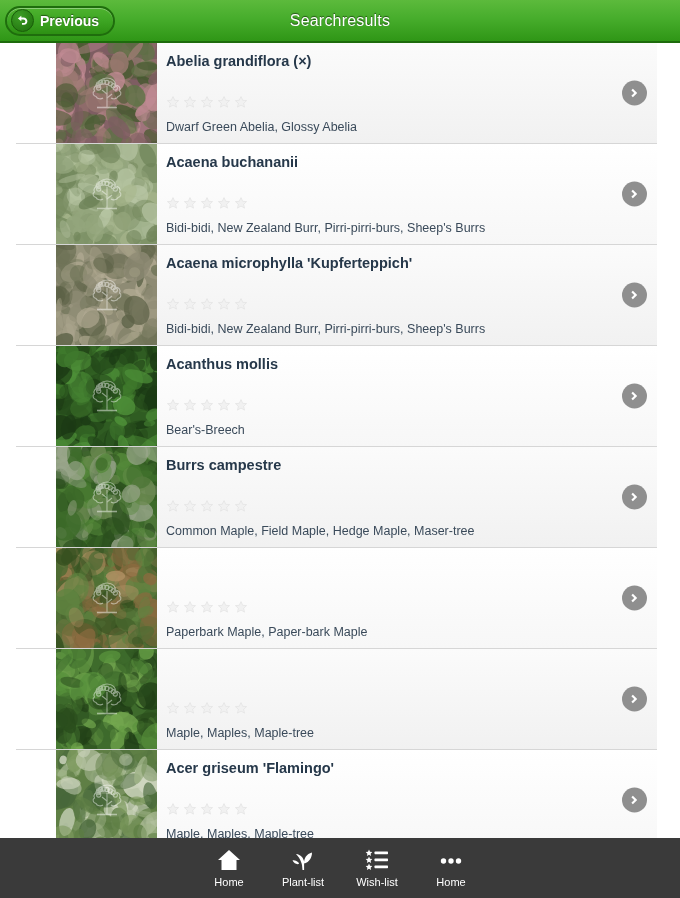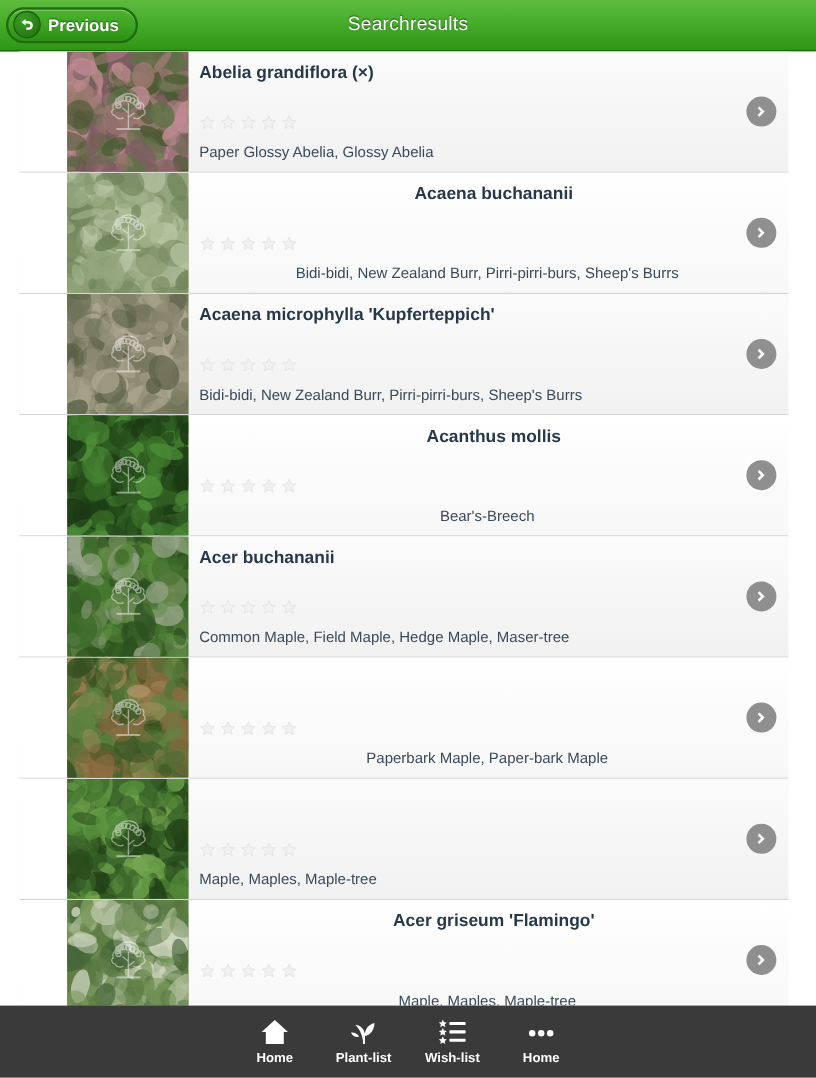--- a/index.html
+++ b/index.html
@@ -85,21 +85,21 @@
     position: relative;
     width: 641px;
     height: 101px;
     box-sizing: border-box;
     border-bottom: 1px solid #d6d6d6;
     display: flex;
     overflow: hidden;
     cursor: pointer;
   }
   .result-row.tint-a { background: linear-gradient(to bottom, #fbfbfb 0%, #f1f1f1 100%); }
-  .result-row.tint-b { background: linear-gradient(to bottom, #ffffff 0%, #f7f7f7 100%); text-align: center; }
+  .result-row.tint-b { background: linear-gradient(to bottom, #ffffff 0%, #f7f7f7 100%); }
 
   .row-spacer { width: 40px; flex: none; background: #ffffff; }
 
   .thumb {
     width: 101px;
     height: 101px;
     flex: none;
     position: relative;
     overflow: hidden;
     background: #6e8b52;
@@ -189,21 +189,21 @@
   }
   .tab-icon {
     height: 25px;
     display: flex;
     align-items: center;
     justify-content: center;
   }
   .tab-label {
     margin-top: 3px;
     font-size: 11px;
-    font-weight: bold;
+    font-weight: normal;
     color: #ffffff;
     line-height: 12px;
     white-space: nowrap;
   }
 </style>
 </head>
 <body>
 
 <div class="header">
   <div class="back-button">
@@ -406,21 +406,21 @@
           <svg width="14" height="14" viewBox="0 0 24 24" class="star">
             <path d="M12 2.6 L14.9 9 L21.6 9.6 L16.5 14.1 L18 20.8 L12 17.3 L6 20.8 L7.5 14.1 L2.4 9.6 L9.1 9 Z" fill="#f1f1f1" stroke="#dedede" stroke-width="1"></path>
           </svg>
           <svg width="14" height="14" viewBox="0 0 24 24" class="star">
             <path d="M12 2.6 L14.9 9 L21.6 9.6 L16.5 14.1 L18 20.8 L12 17.3 L6 20.8 L7.5 14.1 L2.4 9.6 L9.1 9 Z" fill="#f1f1f1" stroke="#dedede" stroke-width="1"></path>
           </svg>
           <svg width="14" height="14" viewBox="0 0 24 24" class="star">
             <path d="M12 2.6 L14.9 9 L21.6 9.6 L16.5 14.1 L18 20.8 L12 17.3 L6 20.8 L7.5 14.1 L2.4 9.6 L9.1 9 Z" fill="#f1f1f1" stroke="#dedede" stroke-width="1"></path>
           </svg>
         </div>
-        <div class="common-names">Paper Glossy Abelia, Glossy Abelia</div>
+        <div class="common-names">Dwarf Green Abelia, Glossy Abelia</div>
         <div class="chevron-btn">
           <svg width="13" height="13" viewBox="0 0 24 24">
             <path d="M9 4 L17 12 L9 20 L6.2 17.2 L11.4 12 L6.2 6.8 Z" fill="#ffffff"></path>
           </svg>
         </div>
       </div>
     </div>
     <div class="result-row tint-b">
       <div class="row-spacer"></div>
       <div class="thumb">
@@ -1200,21 +1200,21 @@
             <circle cx="21.9" cy="8.5" r="2.1"></circle>
             <circle cx="18.5" cy="8.0" r="2.1"></circle>
             <circle cx="15.6" cy="8.5" r="2.1"></circle>
             <circle cx="13.7" cy="9.8" r="2.1"></circle>
             <circle cx="13.0" cy="11.7" r="2.1"></circle>
             <circle cx="13.7" cy="14.0" r="2.1"></circle>
           </g>
         </svg>
       </div>
       <div class="row-main">
-        <div class="plant-name">Acer buchananii</div>
+        <div class="plant-name">Burrs campestre</div>
         <div class="stars">
           <svg width="14" height="14" viewBox="0 0 24 24" class="star">
             <path d="M12 2.6 L14.9 9 L21.6 9.6 L16.5 14.1 L18 20.8 L12 17.3 L6 20.8 L7.5 14.1 L2.4 9.6 L9.1 9 Z" fill="#f1f1f1" stroke="#dedede" stroke-width="1"></path>
           </svg>
           <svg width="14" height="14" viewBox="0 0 24 24" class="star">
             <path d="M12 2.6 L14.9 9 L21.6 9.6 L16.5 14.1 L18 20.8 L12 17.3 L6 20.8 L7.5 14.1 L2.4 9.6 L9.1 9 Z" fill="#f1f1f1" stroke="#dedede" stroke-width="1"></path>
           </svg>
           <svg width="14" height="14" viewBox="0 0 24 24" class="star">
             <path d="M12 2.6 L14.9 9 L21.6 9.6 L16.5 14.1 L18 20.8 L12 17.3 L6 20.8 L7.5 14.1 L2.4 9.6 L9.1 9 Z" fill="#f1f1f1" stroke="#dedede" stroke-width="1"></path>
           </svg>

